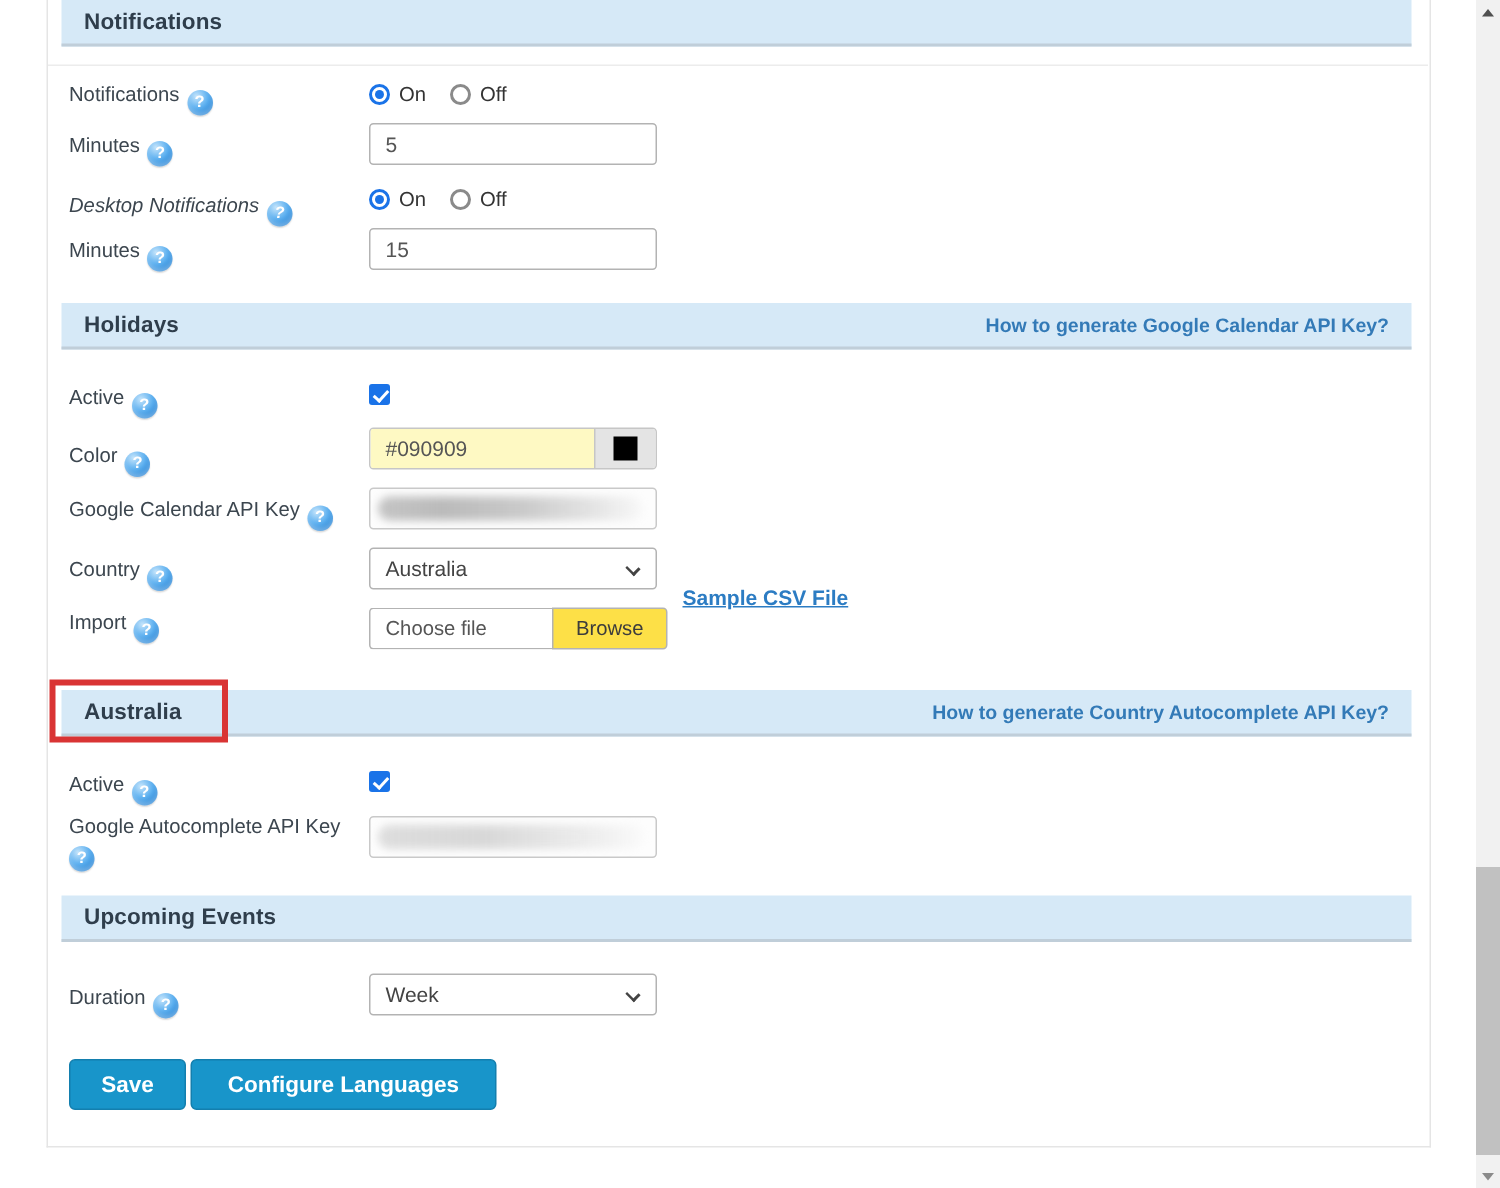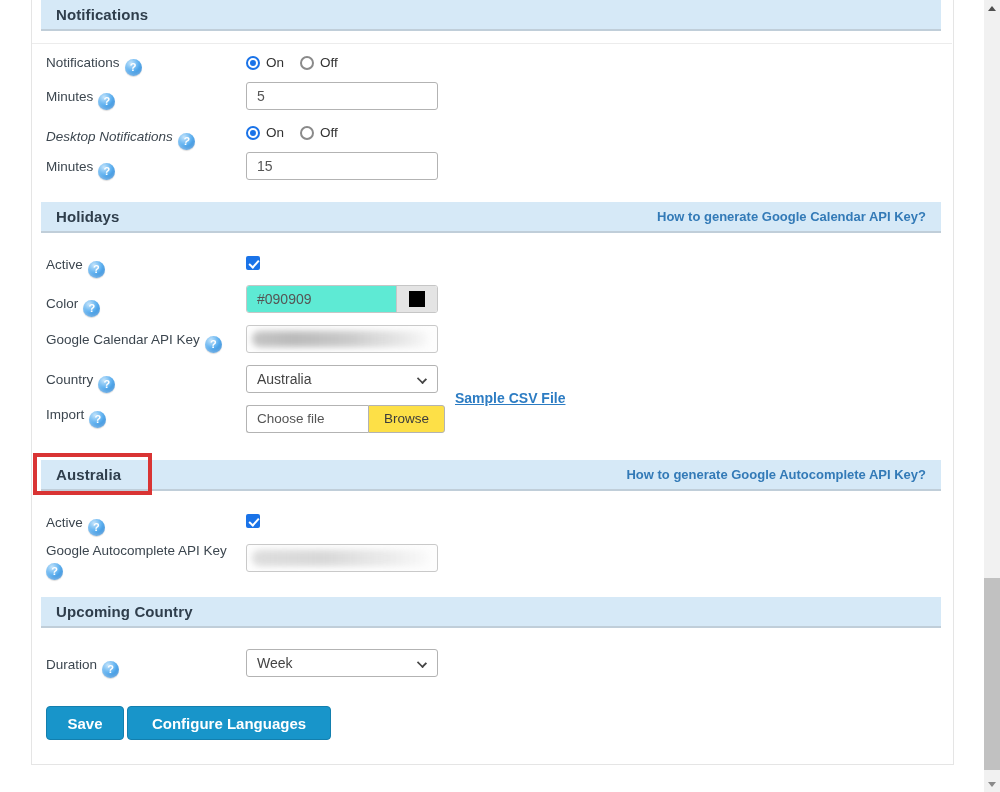--- a/index.html
+++ b/index.html
@@ -53,21 +53,21 @@
 
   
   .checkbox { position:absolute; left:246px; width:14px; height:14px; background:#1a73e8;
     border-radius:2px; cursor:pointer; }
   .checkbox::after { content:""; position:absolute; left:4.5px; top:1.5px; width:4px; height:8px;
     border:solid #fff; border-width:0 2px 2px 0; transform:rotate(42deg); }
 
   
   .color-group { position:absolute; left:246px; top:285px; width:192px; height:28px;
     border:1px solid #c6c6c6; border-radius:3px; display:flex; overflow:hidden; }
-  .color-text { flex:1; background:#5eead4; color:#555; font-size:14px; line-height:26px;
+  .color-text { flex:1; background:#fef9c3; color:#555; font-size:14px; line-height:26px;
     padding-left:10px; }
   .color-addon { width:41px; background:#e4e4e4; border-left:1px solid #c6c6c6;
     display:flex; align-items:center; justify-content:center; cursor:pointer; }
   .color-swatch { width:16px; height:16px; background:#000; }
 
   
   .fselect { position:absolute; left:246px; width:192px; height:28px; border:1px solid #b3b3b3;
     border-radius:3px; background:#fff; font-size:14px; color:#444; line-height:26px;
     padding:0 10px; cursor:pointer; }
   .fselect .chev { position:absolute; right:11px; top:9px; width:8px; height:8px;
@@ -184,41 +184,41 @@
     <span>Import</span><span class="help">?</span>
   </div>
   <div class="file-group">
     <div class="file-text">Choose file</div>
     <div class="file-browse">Browse</div>
   </div>
   <a class="sample-link">Sample CSV File</a>
 
   <div class="section-bar" style="top:460px;">
     <span class="section-title">Australia</span>
-    <a class="section-link">How to generate Google Autocomplete API Key?</a>
+    <a class="section-link">How to generate Country Autocomplete API Key?</a>
   </div>
   <div class="red-box"></div>
 
   <div class="flabel" style="top:514px;">
     <span>Active</span><span class="help">?</span>
   </div>
   <span class="checkbox" style="top:514px;"></span>
 
   <div class="flabel" style="top:542px;">
     <span>Google Autocomplete API Key</span>
   </div>
   <div class="flabel" style="top:558px;">
     <span class="help" style="margin-left:0;">?</span>
   </div>
   <div class="blur-box" style="top:544px;">
     <div class="blur-fill light"></div>
   </div>
 
   <div class="section-bar" style="top:597px;">
-    <span class="section-title">Upcoming Country</span>
+    <span class="section-title">Upcoming Events</span>
   </div>
 
   <div class="flabel" style="top:656px;">
     <span>Duration</span><span class="help">?</span>
   </div>
   <div class="fselect" style="top:649px;">
     <span>Week</span>
     <span class="chev"></span>
   </div>
 

